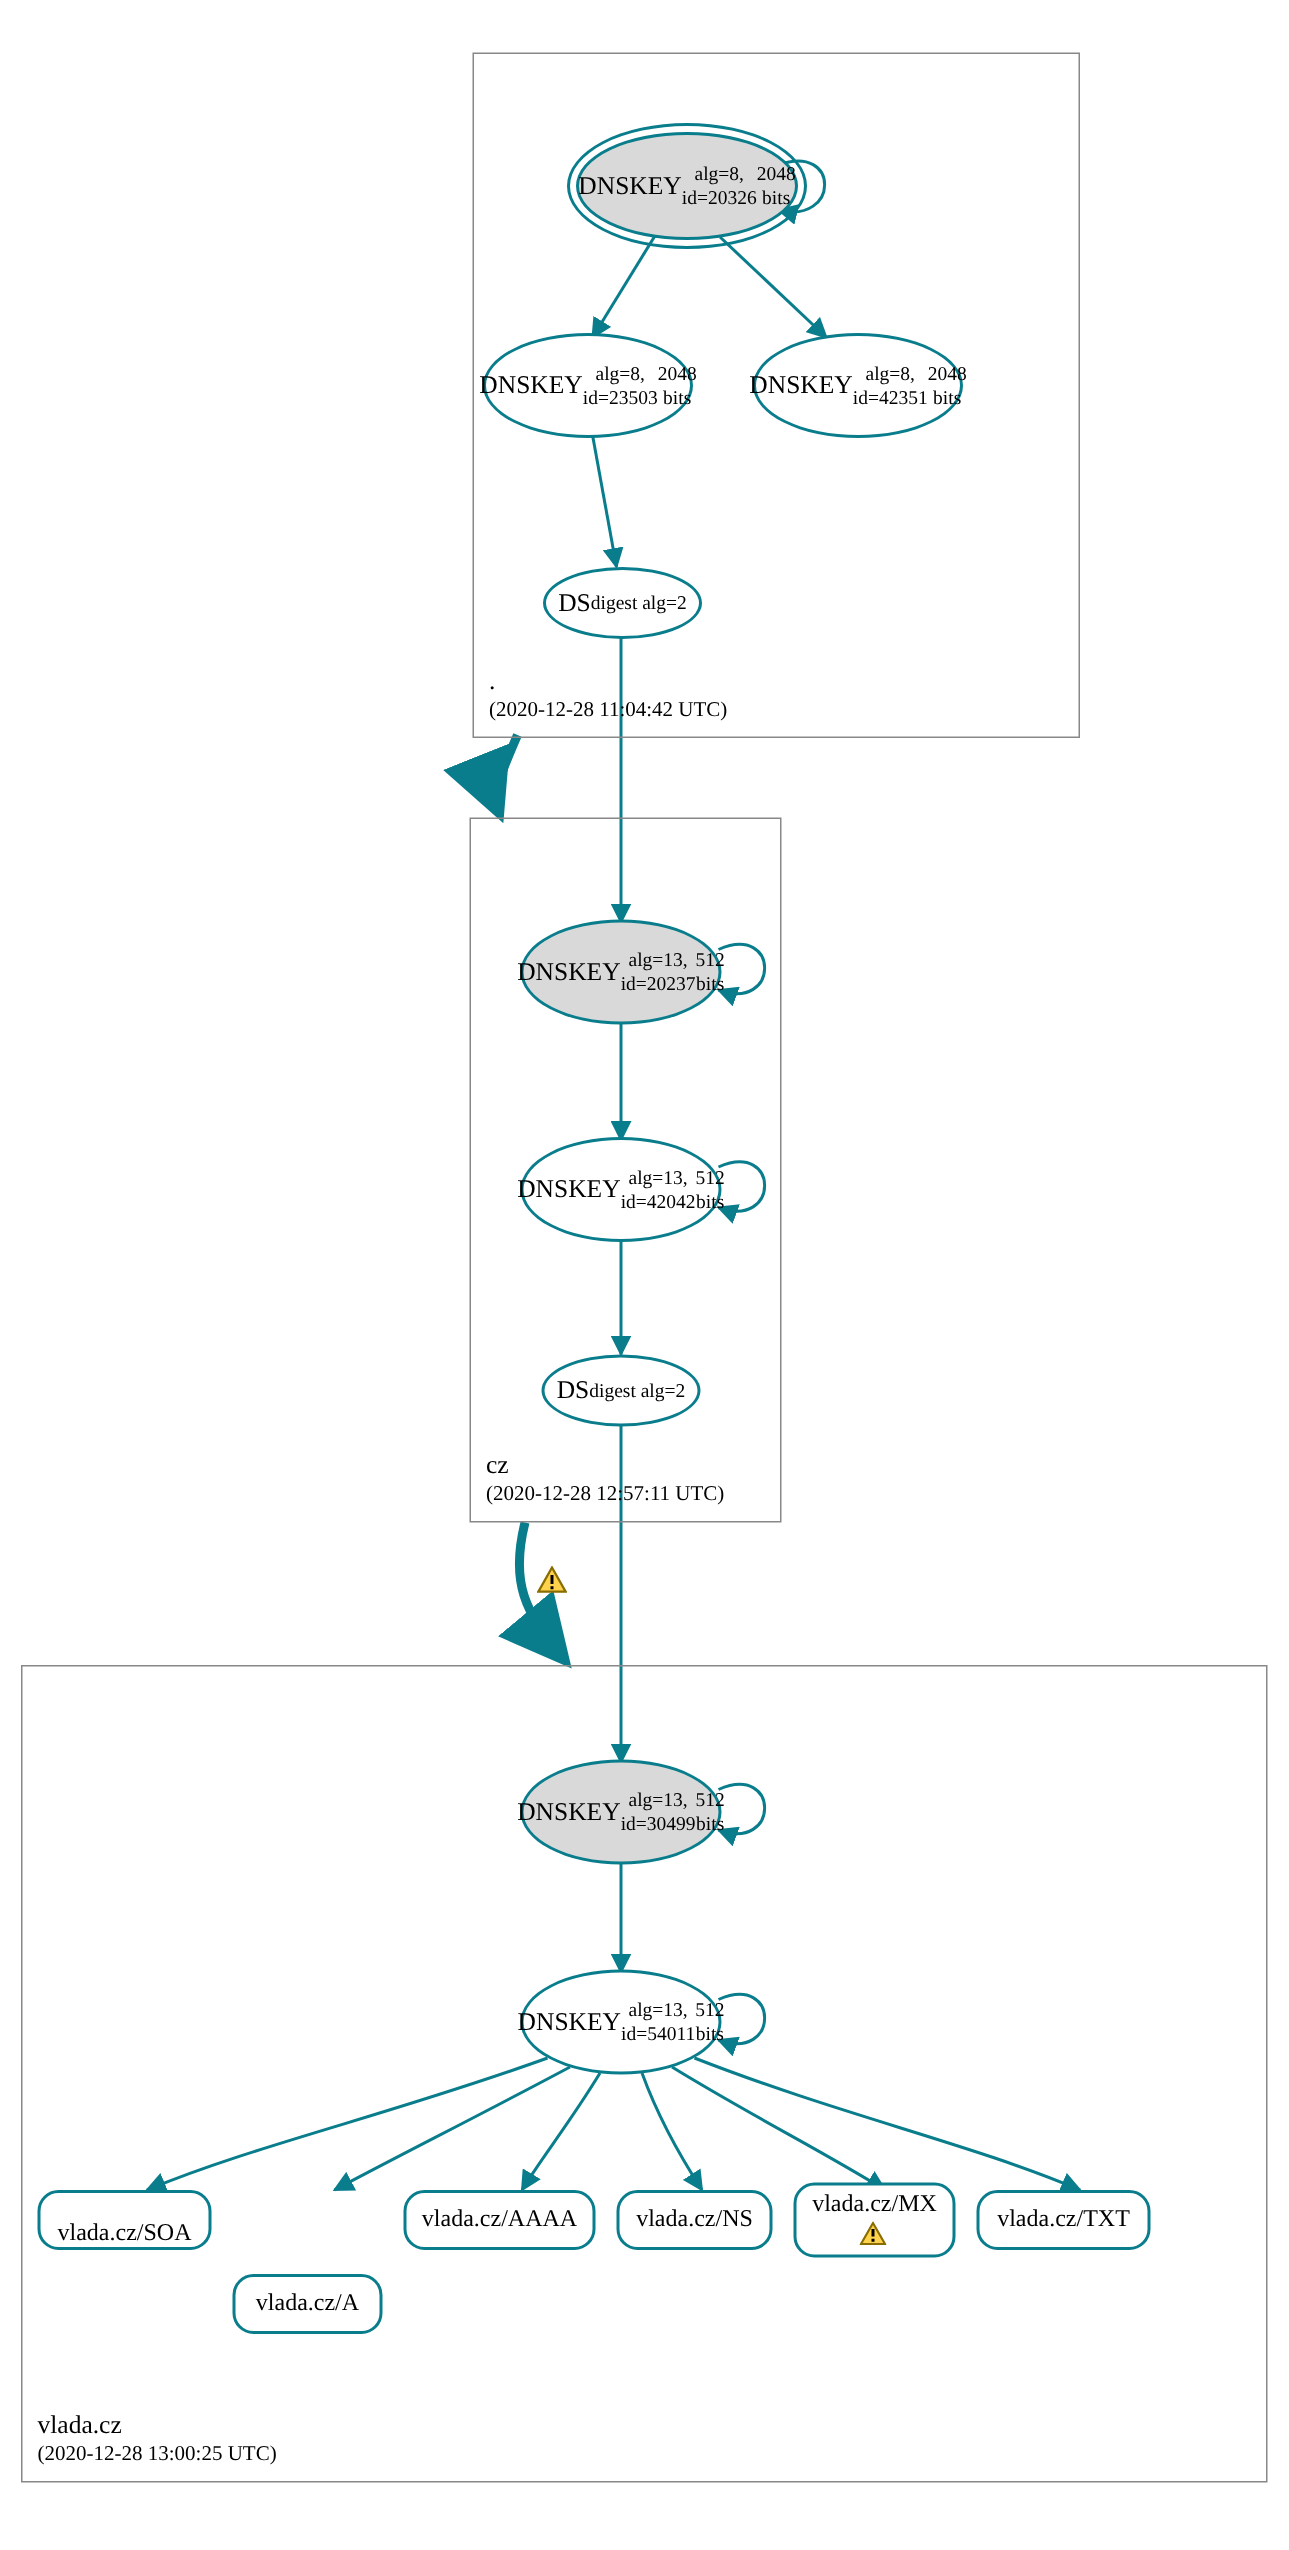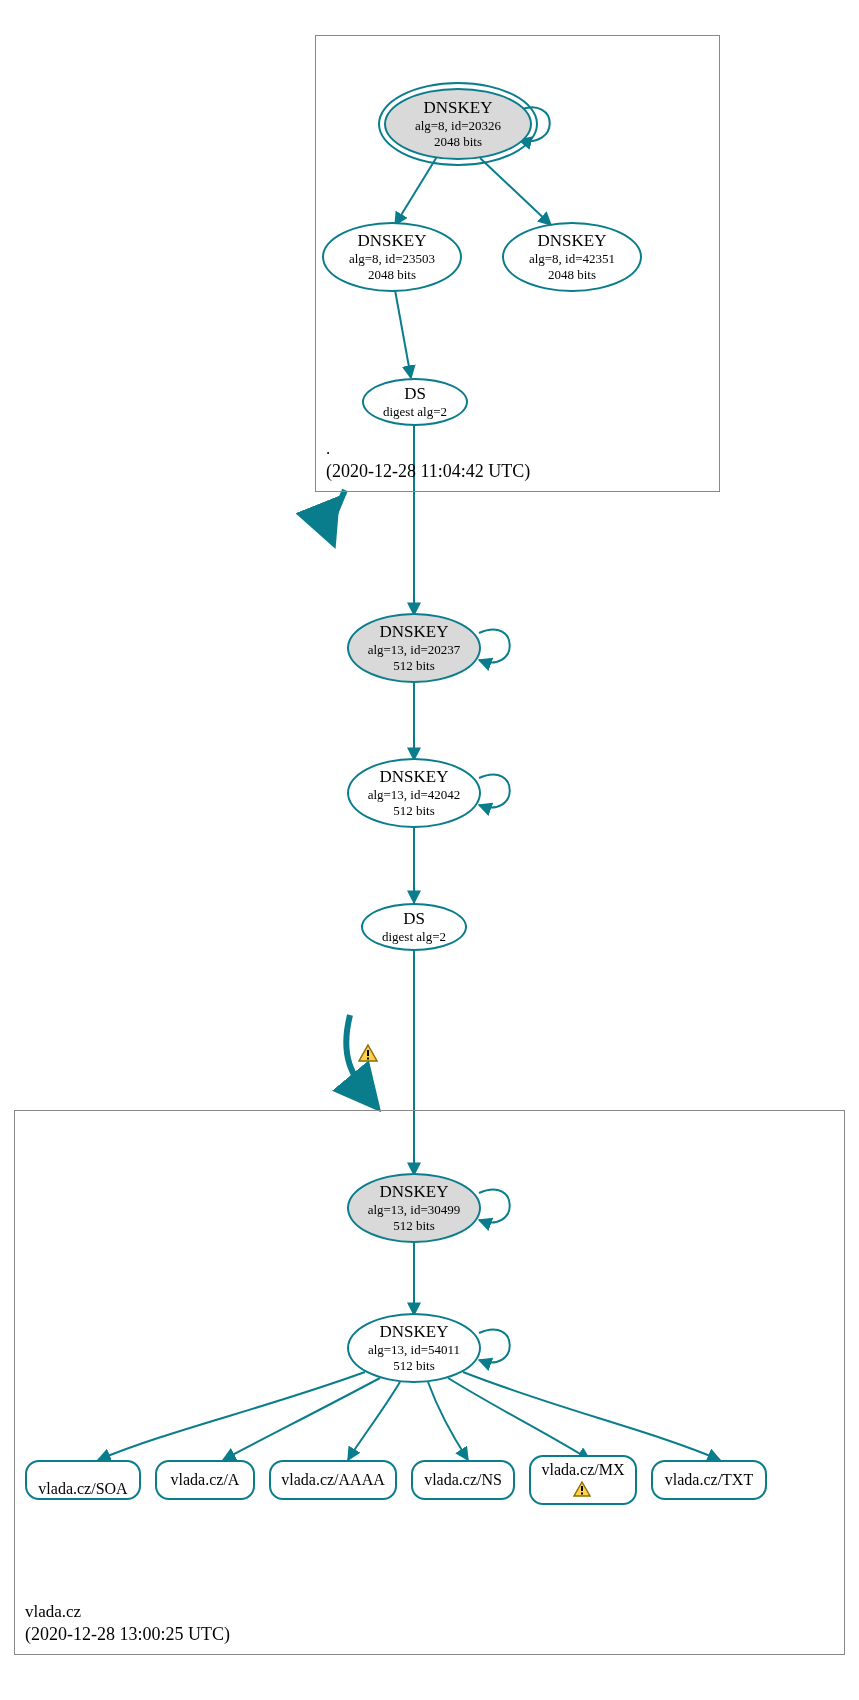--- a/index.html
+++ b/index.html
@@ -23,35 +23,35 @@
     background: transparent;
   }
   .zone-label {
     position: absolute;
     left: 10px;
     bottom: 8px;
     font-size: 15px;
     line-height: 1.3;
   }
   .zone-label .name { font-size: 17px; }
-  .zone-label .ts   { font-size: 18px; }
+  .zone-label .ts   { font-size: 14px; }
   .ellipse-outer {
     position: absolute;
     border: 2px solid #0a7d8c;
     border-radius: 50%;
     box-sizing: border-box;
     background: transparent;
   }
   .ellipse {
     position: absolute;
     border: 2px solid #0a7d8c;
     border-radius: 50%;
     box-sizing: border-box;
     display: flex;
-    flex-direction: column;
+    flex-direction: row;
     align-items: center;
     justify-content: center;
     text-align: center;
     background: #ffffff;
   }
   .ellipse.filled { background: #d9d9d9; }
   .ellipse .title { font-size: 17px; }
   .ellipse .line  { font-size: 13px; }
 
   .rrset {
@@ -151,20 +151,26 @@
     <div class="title">DNSKEY</div>
     <div class="line">alg=8, id=42351</div>
     <div class="line">2048 bits</div>
   </div>
 
   <div class="ellipse" style="left:362px; top:378px; width:106px; height:48px;">
     <div class="title">DS</div>
     <div class="line">digest alg=2</div>
   </div>
 
+  <div class="zone-box" style="left:313px; top:545px; width:208px; height:470px;">
+    <div class="zone-label">
+      <div class="name">cz</div>
+      <div class="ts">(2020-12-28 12:57:11 UTC)</div>
+    </div>
+  </div>
 
   <div class="ellipse filled" style="left:347px; top:613px; width:134px; height:70px;">
     <div class="title">DNSKEY</div>
     <div class="line">alg=13, id=20237</div>
     <div class="line">512 bits</div>
   </div>
 
   <div class="ellipse" style="left:347px; top:758px; width:134px; height:70px;">
     <div class="title">DNSKEY</div>
     <div class="line">alg=13, id=42042</div>
@@ -199,21 +205,21 @@
 
   <div class="ellipse" style="left:347px; top:1313px; width:134px; height:70px;">
     <div class="title">DNSKEY</div>
     <div class="line">alg=13, id=54011</div>
     <div class="line">512 bits</div>
   </div>
 
   <div class="rrset" style="left:25px;  top:1460px; width:116px; height:40px;justify-content:flex-end;">
       <span>vlada.cz/SOA</span>
     </div>
-  <div class="rrset" style="left:155px; top:1460px; width:100px; height:40px;text-align:center;">
+  <div class="rrset" style="left:155px; top:1516px; width:100px; height:40px;text-align:center;">
       <span>vlada.cz/A</span>
     </div>
   <div class="rrset" style="left:269px; top:1460px; width:128px; height:40px;text-align:right;">
       <span>vlada.cz/AAAA</span>
     </div>
   <div class="rrset" style="left:411px; top:1460px; width:104px; height:40px;">
       <span>vlada.cz/NS</span>
     </div>
   <div class="rrset" style="left:529px; top:1455px; width:108px; height:50px;">
     <span>vlada.cz/MX</span>

